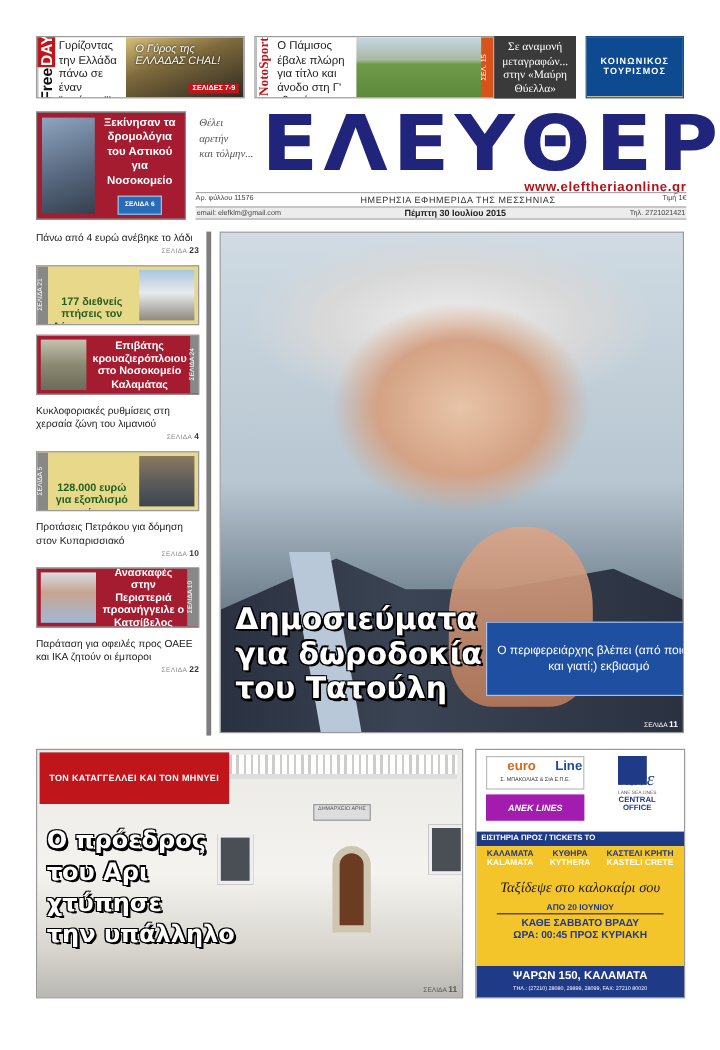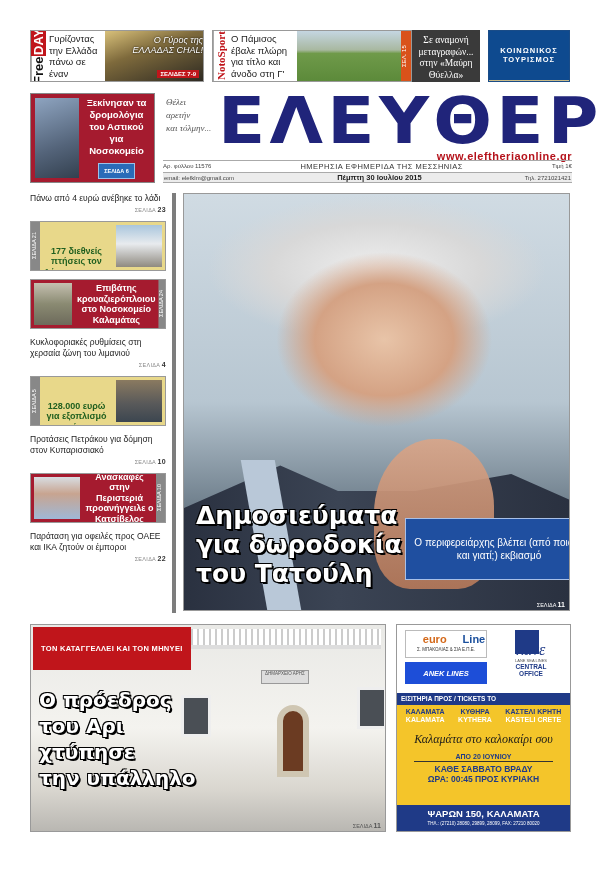--- a/index.html
+++ b/index.html
@@ -9,21 +9,21 @@
   
   .teaser { position: absolute; top: 30px; height: 52px; border: 1px solid #999; background: #fff; display: flex; overflow: hidden; }
   .teaser .vlabel { writing-mode: vertical-rl; transform: rotate(180deg); font-weight: bold; font-size: 13px; display: flex; align-items: center; justify-content: center; }
   .teaser .ttext { font-size: 9.5px; line-height: 11.5px; padding: 2px 4px; color: #222; }
   .ph { background: linear-gradient(135deg, #7a6a55, #3d352c); position: relative; }
 
   #t1 { left: 30px; width: 174px; }
   #t1 .vlabel { width: 14px; background: #fff; color: #111; border-right: 1px solid #aaa; }
   #t1 .vlabel b { color: #fff; background: #c0151b; padding: 1px 0; }
   #t1 .ttext { width: 60px; }
-  #t1 .ph { flex: 1; background: linear-gradient(160deg, #d8c07a 0%, #7e6a3c 40%, #2e2a22 100%); text-align: right; }
+  #t1 .ph { flex: 1; background: linear-gradient(160deg, #d8c07a 0%, #7e6a3c 40%, #2e2a22 100%); }
   #t1 .ph .ptag { position: absolute; right: 4px; bottom: 3px; background: #c0151b; color: #fff; font-size: 6px; padding: 1px 3px; font-weight: bold; }
   #t1 .ph .pt { position: absolute; top: 4px; left: 8px; color: #fff; font-size: 9px; font-style: italic; text-shadow: 0 0 2px #000; }
 
   #t2 { left: 212px; width: 200px; }
   #t2 .vlabel { width: 14px; color: #c0151b; font-family: "Liberation Serif", serif; font-size: 11px; border-right: 1px solid #aaa; }
   #t2 .ttext { width: 70px; }
   #t2 .ph { flex: 1; background: linear-gradient(180deg, #c5d6e2 0%, #a8b8a0 38%, #6f9a4a 45%, #5c8a3a 100%); }
   #t2 .ph .ptag { position: absolute; right: 0; top: 0; bottom: 0; width: 10px; background: #d9521a; color: #fff; font-size: 6px; writing-mode: vertical-rl; transform: rotate(180deg); text-align: center; }
 
   #t3 { left: 412px; width: 68px; background: #3a3a3a; border-color: #3a3a3a; }
@@ -87,21 +87,21 @@
   .story2 .hl { position: absolute; left: 8px; top: 62px; color: #fff; font-weight: bold; font-size: 20px; line-height: 26px; text-shadow: 2px 2px 0 #000, -1px -1px 0 #000, 1px -1px 0 #000, -1px 1px 0 #000; font-family: "DejaVu Sans", sans-serif; }
   .story2 .pg { position: absolute; right: 4px; bottom: 2px; font-size: 5.5px; color: #555; }
   .story2 .pg b { font-size: 7px; }
 
   
   .ad { position: absolute; left: 396px; top: 624px; width: 175px; height: 208px; border: 1px solid #999; background: #fff; overflow: hidden; }
   .ad .euro { position: absolute; left: 8px; top: 5px; width: 82px; height: 28px; border: 1px solid #bbb; text-align: center; }
   .ad .euro .n { font-size: 11px; color: #1a4f9c; font-weight: bold; margin-top: 2px; }
   .ad .euro .n span { color: #d4691a; margin-left: 16px; }
   .ad .euro .s { font-size: 4.5px; color: #333; margin-top: 2px; }
-  .ad .anek { position: absolute; left: 8px; top: 37px; width: 82px; height: 22px; background: #1d4ed8; color: #fff; font-size: 7.5px; font-style: italic; font-weight: bold; display: flex; align-items: center; justify-content: center; }
+  .ad .anek { position: absolute; left: 8px; top: 37px; width: 82px; height: 22px; background: #a21caf; color: #fff; font-size: 7.5px; font-style: italic; font-weight: bold; display: flex; align-items: center; justify-content: center; }
   .ad .lane { position: absolute; left: 108px; top: 5px; width: 52px; height: 55px; text-align: center; }
   .ad .lane .logo2 { font-family: Liberation Serif, serif; font-style: italic; font-size: 16px; color: #1f3a87; margin-top: 12px; line-height: 16px; }
   .ad .lane .logo2-box { position: absolute; left: 10px; top: 0; width: 24px; height: 24px; background: #1f3a87; }
   .ad .lane .small { font-size: 4px; color: #555; }
   .ad .lane .co { font-size: 6.5px; font-weight: bold; color: #1f3a87; }
   .ad .tickets { position: absolute; left: 0; top: 68px; width: 100%; height: 12px; background: #1f3a87; color: #fff; font-size: 6.5px; font-weight: bold; padding: 2px 4px; }
   .ad .yellow { position: absolute; left: 0; top: 80px; width: 100%; height: 100px; background: #f4c52a; }
   .ad .dest { display: flex; justify-content: space-around; padding: 3px 2px 0; }
   .ad .dest div { text-align: center; font-size: 7px; font-weight: bold; color: #1f3a87; line-height: 8px; }
   .ad .dest div i { font-style: normal; color: #fff; display: block; }
@@ -254,21 +254,21 @@
     <div class="small">LANE SEA LINES</div>
     <div class="co">CENTRAL OFFICE</div>
   </div>
   <div class="tickets">ΕΙΣΙΤΗΡΙΑ ΠΡΟΣ / TICKETS TO</div>
   <div class="yellow">
     <div class="dest">
       <div><span>ΚΑΛΑΜΑΤΑ</span><i>KALAMATA</i></div>
       <div><span>ΚΥΘΗΡΑ</span><i>KYTHERA</i></div>
       <div><span>ΚΑΣΤΕΛΙ ΚΡΗΤΗ</span><i>KASTELI CRETE</i></div>
     </div>
-    <div class="script">Καλαμάτα στο καλοκαίρι σου</div>
+    <div class="script">Ταξίδεψε στο καλοκαίρι σου</div>
     <div class="from">ΑΠΟ 20 ΙΟΥΝΙΟΥ</div>
     <div class="every">
       <div>ΚΑΘΕ ΣΑΒΒΑΤΟ ΒΡΑΔΥ</div>
       <div>ΩΡΑ: 00:45 ΠΡΟΣ ΚΥΡΙΑΚΗ</div>
     </div>
   </div>
   <div class="addr">
     <div class="a">ΨΑΡΩΝ 150, ΚΑΛΑΜΑΤΑ</div>
     <div class="p">ΤΗΛ.: (27210) 28080, 29899, 28099, FAX: 27210 80020</div>
   </div>

